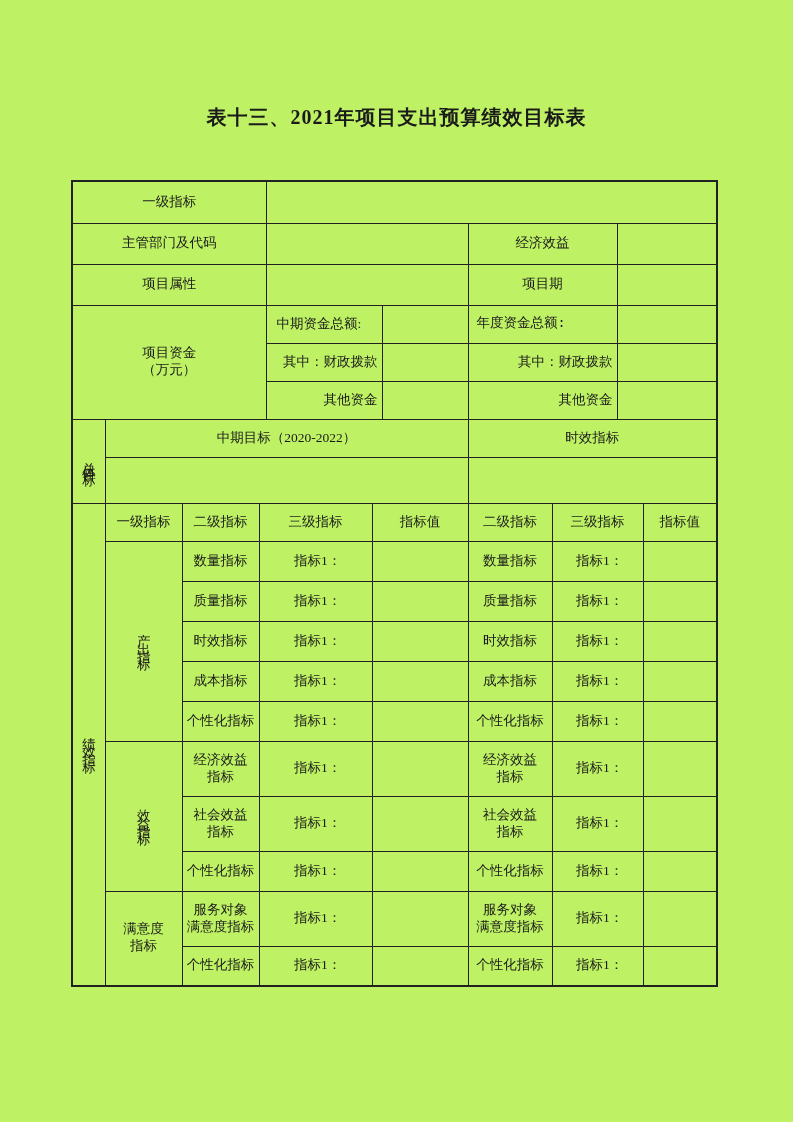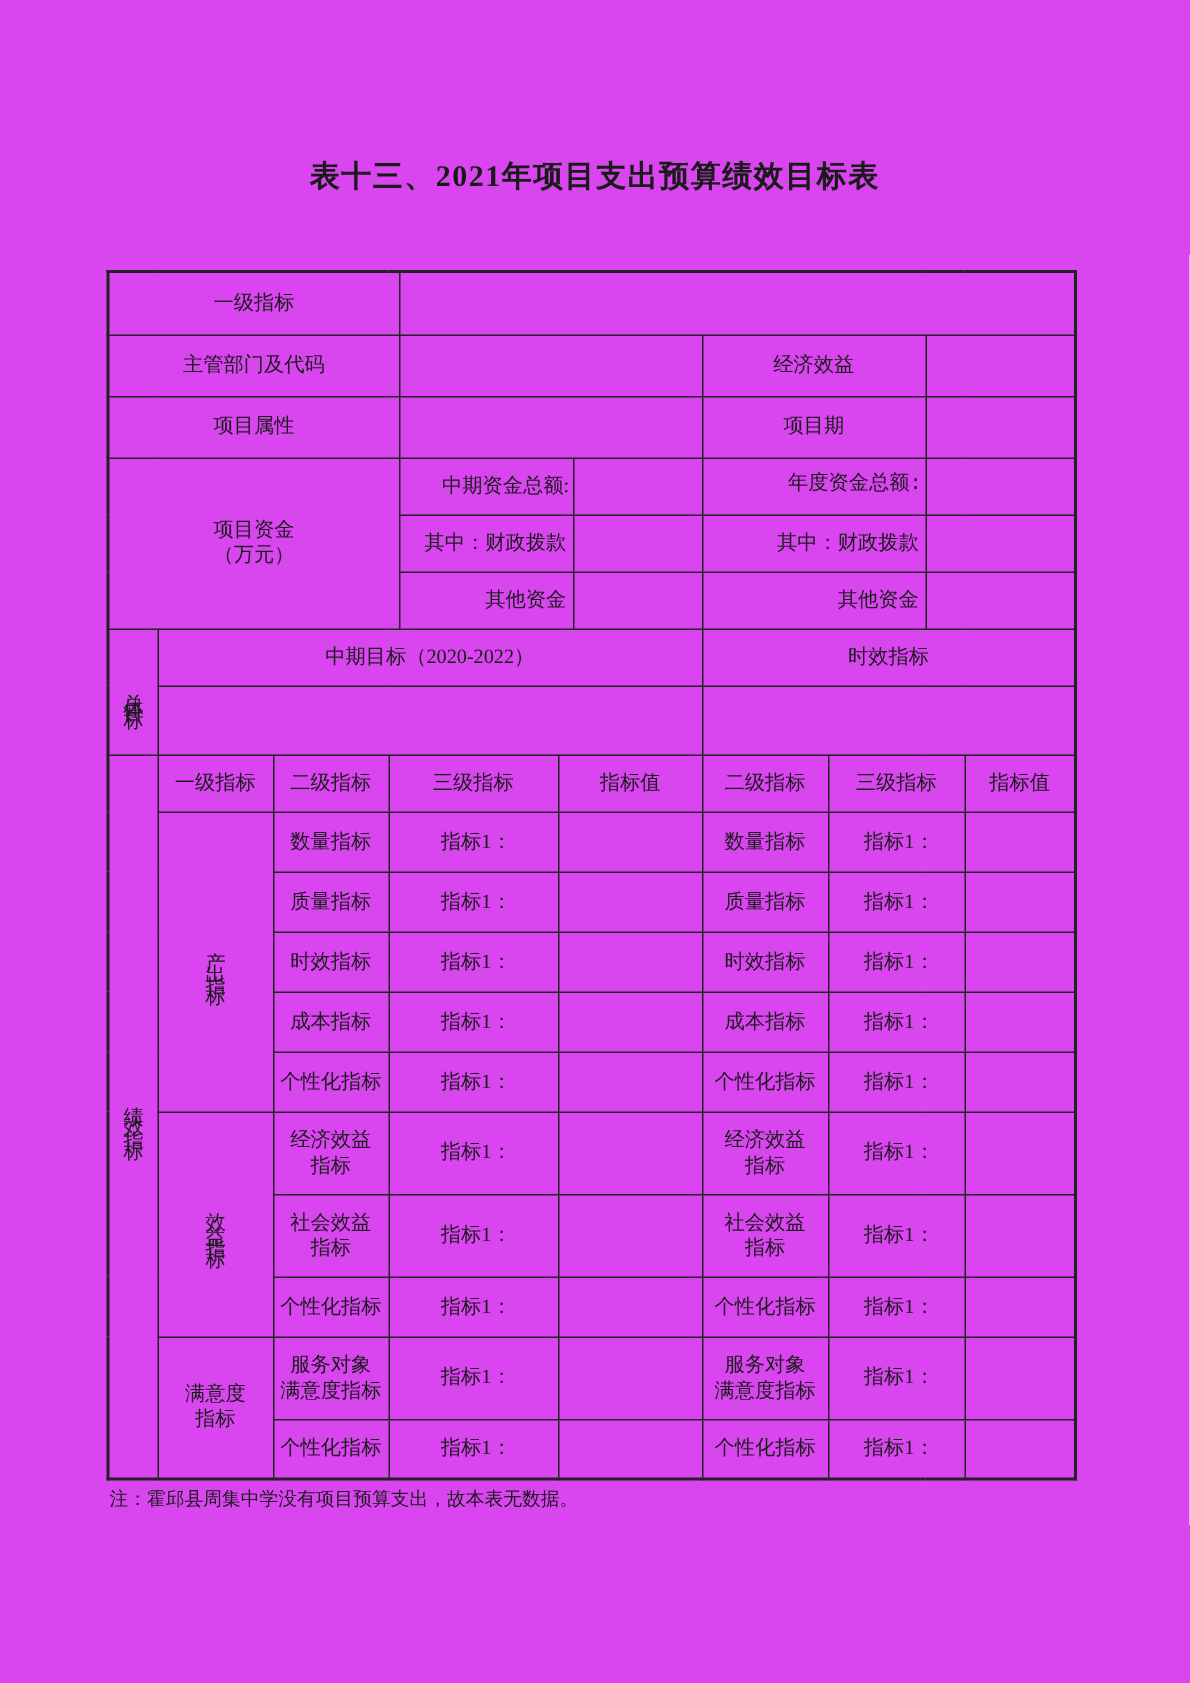--- a/index.html
+++ b/index.html
@@ -1,27 +1,27 @@
 <!DOCTYPE html>
 <html><head>
 <meta charset="utf-8">
 <style>
   html,body{margin:0;padding:0;background:#fff;}
-  .page{position:relative;width:793px;height:1122px;background:#d946ef;
+  .page{position:relative;width:793px;height:1122px;background:#bef264;
         font-family:"Liberation Serif","DejaVu Serif",serif;color:#1a1a1a;overflow:hidden;}
   .title{position:absolute;top:104px;left:0;width:100%;text-align:center;
          font-size:20px;font-weight:bold;letter-spacing:1px;}
   .subtitle{position:absolute;top:152px;left:0;width:100%;text-align:center;
             font-size:14.5px;font-weight:bold;}
   table.main{position:absolute;left:71px;top:180px;width:647px;
              border-collapse:collapse;table-layout:fixed;border:2px solid #222;}
   td{border:1.5px solid #222;font-size:13.5px;line-height:1.25;text-align:center;
      vertical-align:middle;padding:1px 2px;overflow:hidden;word-break:break-all;}
   .pre{white-space:pre-line;}
-  .al{text-align:right;}
+  .al{text-align:left;}
   .ar{text-align:right;padding-right:4px;}
   .pl10{padding-left:10px;}
   .pl8{padding-left:8px;font-family:Liberation Mono, monospace;}
   .ind{text-align:center;padding-left:6px;}
   .vtext{writing-mode:vertical-rl;text-orientation:upright;display:inline-block;line-height:1;}
   .ls4{letter-spacing:4px;}
   .ls8{letter-spacing:8px;}
   .note{position:absolute;left:73px;top:991px;font-size:12.5px;}
 </style>
 </head>
@@ -190,15 +190,14 @@
         <td class="pre">个性化指标</td>
         <td colspan="2" class="ind">指标1：</td>
         <td colspan="2"></td>
         <td class="pre">个性化指标</td>
         <td colspan="2" class="ind">指标1：</td>
         <td></td>
       </tr>
     </tbody>
   </table>
 
-  <div class="note">注：霍邱县周集中学没有项目预算支出，故本表无数据。</div>
 
 </div>
 
 </body></html>

